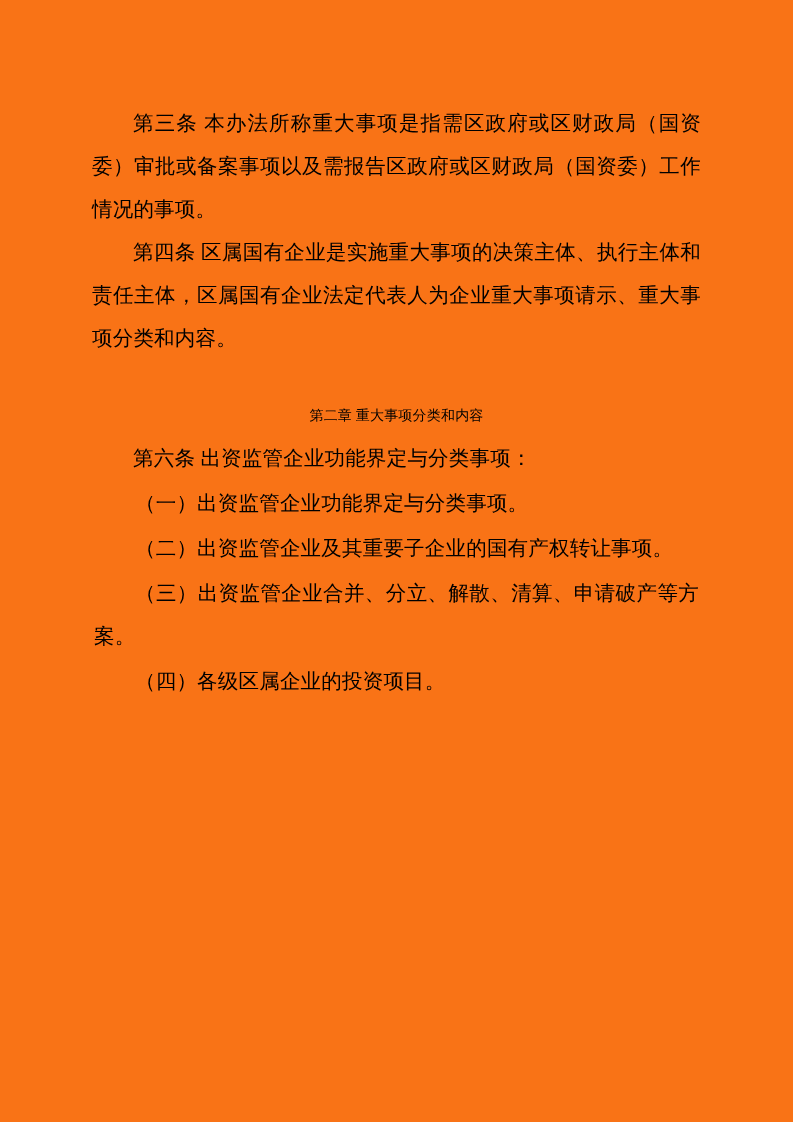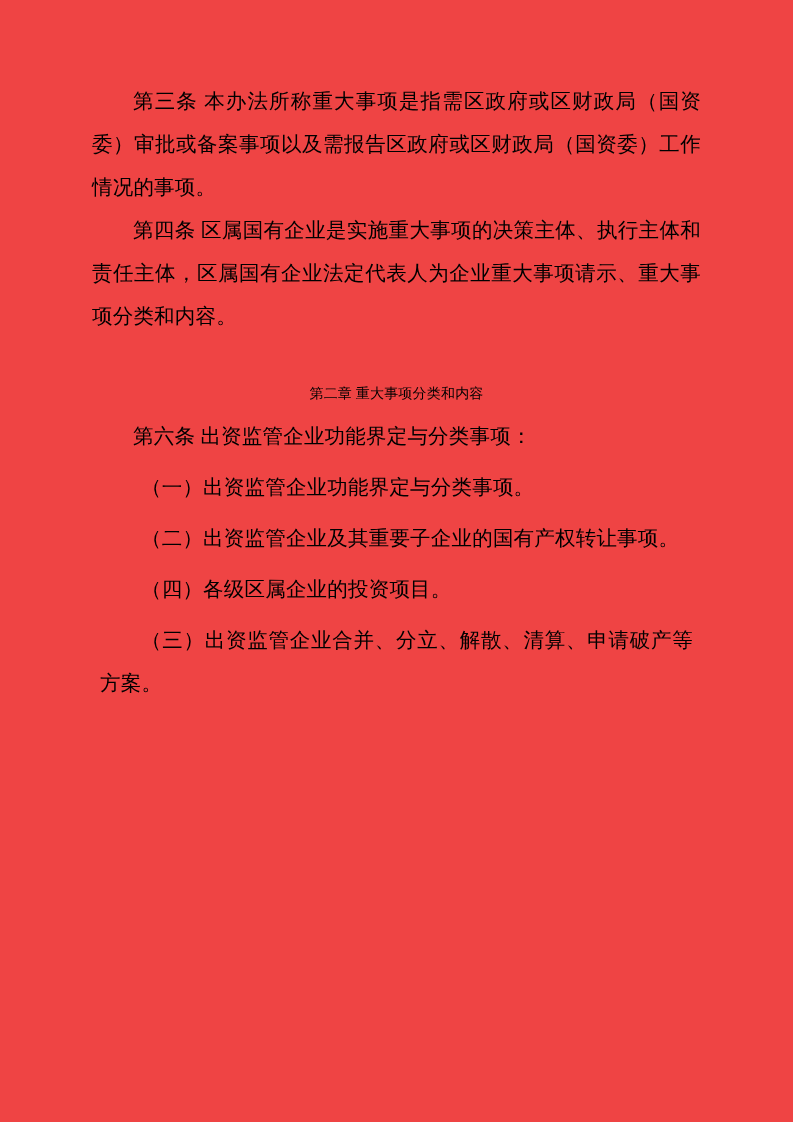--- a/index.html
+++ b/index.html
@@ -11,22 +11,22 @@
     width: 793px;
     height: 1122px;
     font-family: "Liberation Serif", "DejaVu Serif", serif;
     color: #000000;
   }
   .page {
     position: relative;
     width: 793px;
     height: 1122px;
     box-sizing: border-box;
-    padding: 80px 92px 60px 92px;
-    background: #ef4444;
+    padding: 102px 92px 60px 92px;
+    background: #f97316;
   }
   .doc-body {
     font-size: 20.5px;
     line-height: 43px;
     text-align: justify;
     text-justify: inter-ideograph;
     letter-spacing: 0.2px;
   }
   .para {
     margin: 0;
@@ -37,21 +37,21 @@
   .chapter-heading {
     margin: 0;
     text-align: center;
     font-size: 14px;
     line-height: 43px;
     font-weight: normal;
     text-indent: 0;
   }
   .spacer-md { height: 34px; }
   .item {
-    margin: 8px;
+    margin: 2px;
     text-indent: 2em;
     text-align: justify;
     text-justify: inter-ideograph;
   }
 </style>
 </head>
 <body>
 
 <div class="page">
   <div class="doc-body">
@@ -60,17 +60,17 @@
     <p class="para">第四条 区属国有企业是实施重大事项的决策主体、执行主体和责任主体，区属国有企业法定代表人为企业重大事项请示、重大事项分类和内容。</p>
 
     <div class="spacer-md"></div>
 
     <h2 class="chapter-heading">第二章 重大事项分类和内容</h2>
 
     <p class="para">第六条 出资监管企业功能界定与分类事项：</p>
 
     <p class="item">（一）出资监管企业功能界定与分类事项。</p>
     <p class="item">（二）出资监管企业及其重要子企业的国有产权转让事项。</p>
+    <p class="item">（三）出资监管企业合并、分立、解散、清算、申请破产等方案。</p>
     <p class="item">（四）各级区属企业的投资项目。</p>
-    <p class="item">（三）出资监管企业合并、分立、解散、清算、申请破产等方案。</p>
 
   </div>
 </div>
 
 </body></html>

